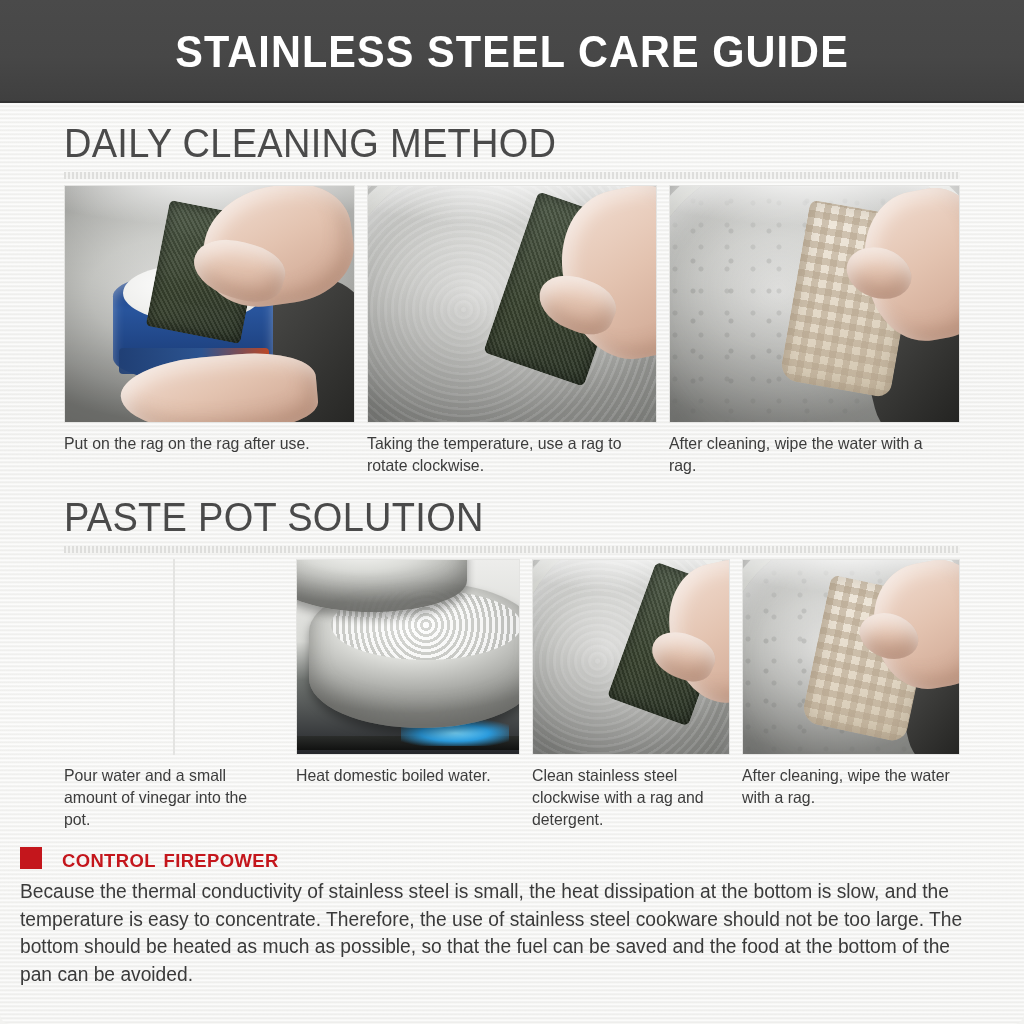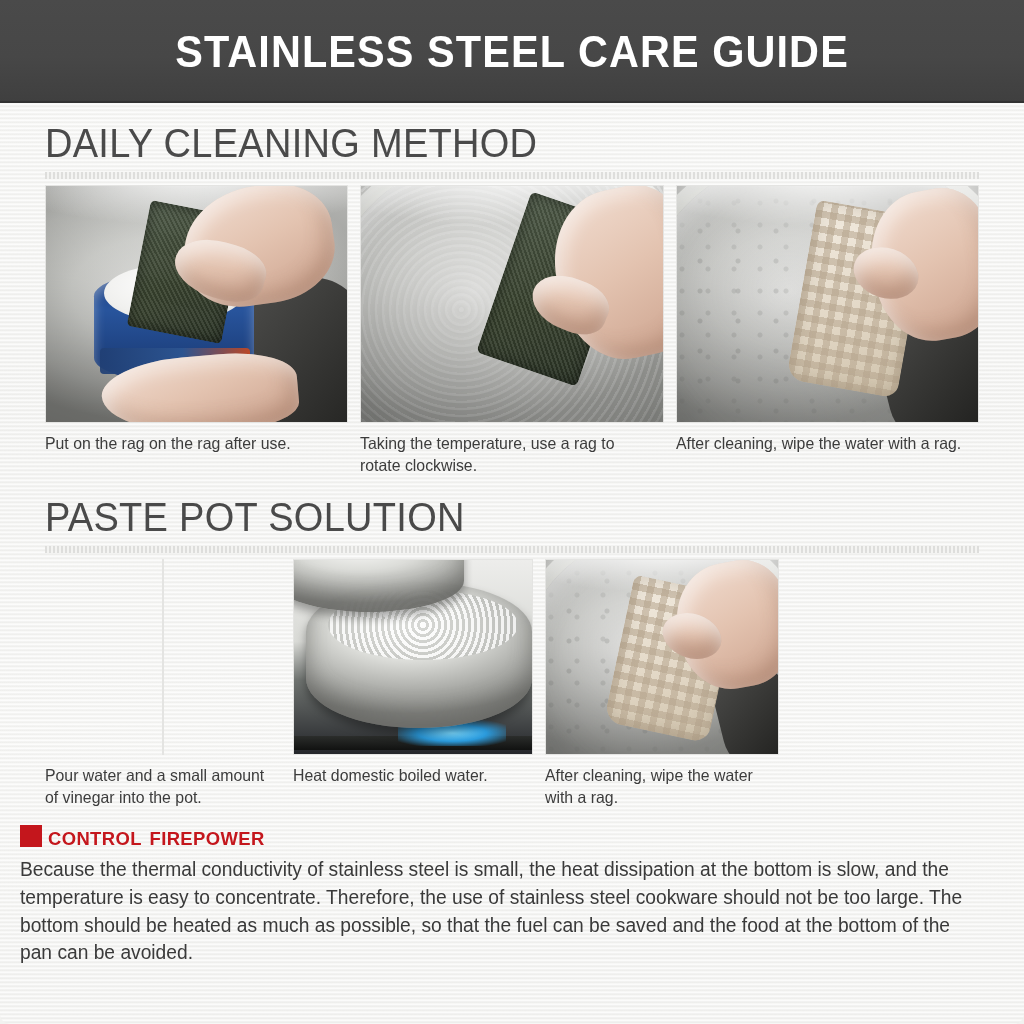--- a/index.html
+++ b/index.html
@@ -40,21 +40,21 @@
     color: #ffffff;
     font-size: 45px;
     font-weight: bold;
     letter-spacing: 1.2px;
     transform: scaleX(0.92);
     text-align: center;
     font-family: "Liberation Sans", sans-serif;
   }
 
   
-  .section { padding: 0 45px; }
+  .section { padding: 0 64px; }
   .section-heading {
     font-size: 40px;
     color: #4a4a4a;
     letter-spacing: 0.3px;
     transform: scaleX(0.95);
     transform-origin: left center;
     font-weight: normal;
     margin: 0;
     line-height: 1;
     padding-top: 20px;
@@ -217,21 +217,21 @@
     position: absolute;
     background: radial-gradient(ellipse at 50% 50%, #79d8ff 0%, #2b9bdd 45%, rgba(20,60,120,0) 85%);
     filter: blur(0.4px);
   }
 
   
   .note { padding: 12px 22px 0 20px; }
   .note-heading {
     display: flex;
     align-items: center;
-    gap: 6px;
+    gap: 20px;
     margin-bottom: 4px;
   }
   .note-bullet {
     width: 22px; height: 22px;
     background: #c4161c;
     flex: 0 0 auto;
   }
   .note-title {
     color: #c4161c;
     font-size: 27px;
@@ -335,20 +335,32 @@
           <div class="stove-bg"></div>
           <div class="grate" style="left:-10px;bottom:4px;width:120%;height:14px;"></div>
           <div class="flame" style="left:104px;bottom:8px;width:108px;height:26px;"></div>
           <div class="wok" style="left:12px;top:22px;width:226px;height:146px;"></div>
           <div class="boil" style="left:34px;top:30px;width:190px;height:70px;"></div>
           <div class="wok" style="left:-20px;top:-40px;width:190px;height:92px;opacity:0.95;"></div>
         </div>
         <div class="caption">Heat domestic boiled water.</div>
       </div>
 
+      <div class="photo-cell" style="width:212px;">
+        <div class="photo">
+          <div class="steel-bg"></div>
+          <div class="swirl"></div>
+          <div class="pot-rim"></div>
+          <div class="rimlight"></div>
+          <div class="pad" style="left:96px;top:12px;width:86px;height:144px;transform:rotate(20deg);border-radius:6px;"></div>
+          <div class="hand" style="left:138px;top:2px;width:110px;height:140px;border-radius:46% 36% 40% 44%;transform:rotate(-12deg);"></div>
+          <div class="hand" style="left:118px;top:74px;width:64px;height:44px;border-radius:50% 40% 40% 50%;transform:rotate(22deg);"></div>
+        </div>
+        <div class="caption">Clean stainless steel clockwise with a rag and detergent.</div>
+      </div>
 
       <div class="photo-cell" style="width:234px;">
         <div class="photo">
           <div class="steel-bg"></div>
           <div class="droplets" style="background-position:4px 96px, 18px 112px;"></div>
           <div class="pot-rim"></div>
           <div class="rimlight"></div>
           <div class="dark-corner" style="right:-6%;bottom:-4%;width:32%;height:50%;"></div>
           <div class="towel" style="left:72px;top:24px;width:106px;height:150px;transform:rotate(12deg);border-radius:8px 10px 16px 18px;"></div>
           <div class="hand" style="left:132px;top:2px;width:112px;height:126px;border-radius:46% 38% 42% 44%;transform:rotate(-10deg);"></div>

